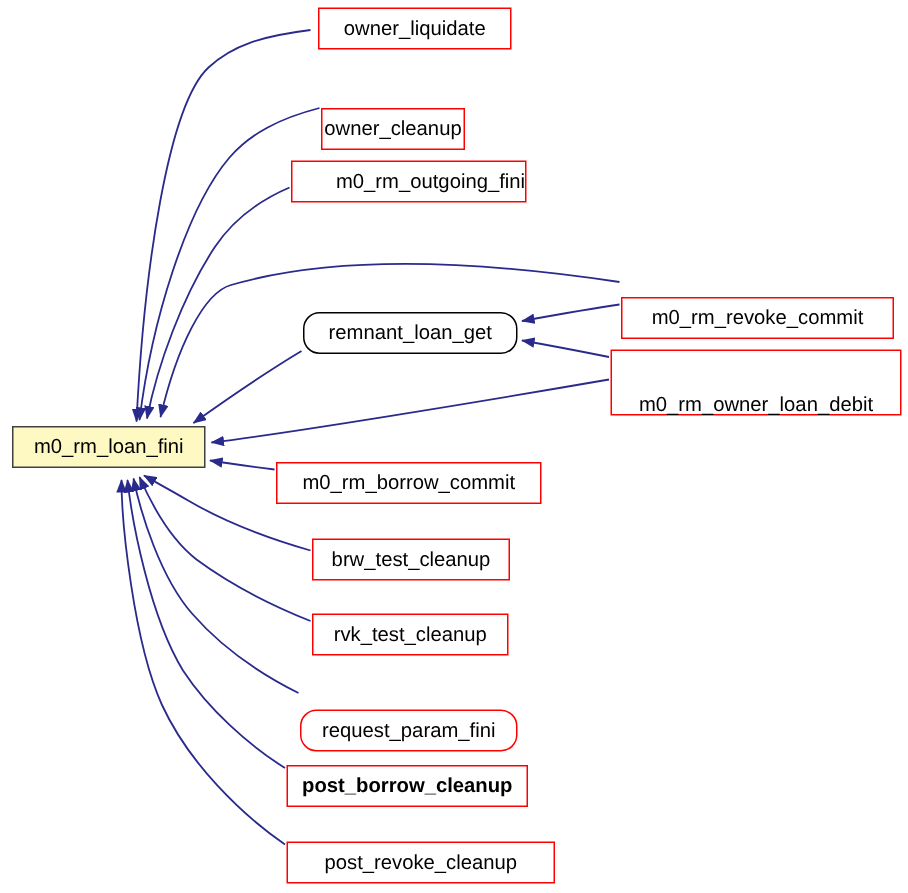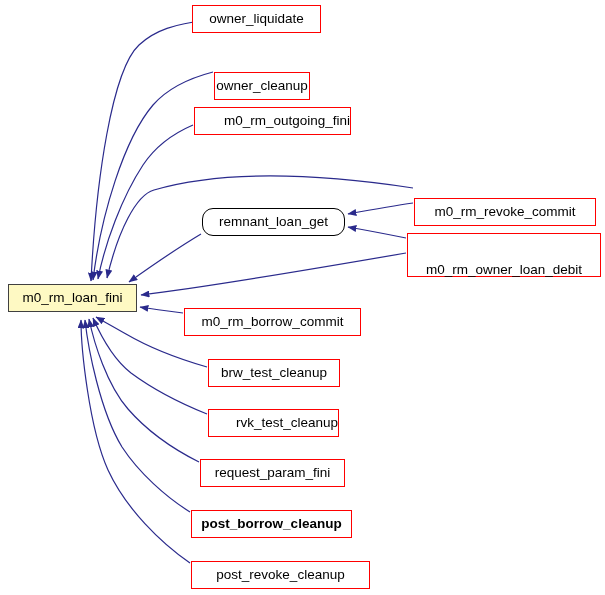--- a/index.html
+++ b/index.html
@@ -73,21 +73,21 @@
         <path d="M 207,414 C 182,404 154,390 131,373 C 113,359 100,334 93,318" fill="none" stroke="#2a2a8c" stroke-width="1.2" marker-end="url(#arrowhead)"></path>
         <path d="M 199,462 C 175,450 148,432 128,409 C 107,385 94,343 89,319" fill="none" stroke="#2a2a8c" stroke-width="1.2" marker-end="url(#arrowhead)"></path>
         <path d="M 190,512 C 166,497 139,473 122,447 C 100,411 88,348 85,320" fill="none" stroke="#2a2a8c" stroke-width="1.2" marker-end="url(#arrowhead)"></path>
         <path d="M 190,563 C 161,543 126,509 108,470 C 89,428 81,348 81,320" fill="none" stroke="#2a2a8c" stroke-width="1.2" marker-end="url(#arrowhead)"></path>
       </g>
   </svg>
   <div id="nodes">
       <div class="node focus" style="left: 8px; top: 284px; width: 129px; height: 28px;">
         <span class="node-label">m0_rm_loan_fini</span>
       </div>
-      <div class="node" style="left: 192px; top: 5px; width: 129px; height: 28px;">
+      <div class="node" style="left: 212px; top: 5px; width: 129px; height: 28px;">
         <span class="node-label">owner_liquidate</span>
       </div>
       <div class="node" style="left: 214px; top: 72px; width: 96px; height: 28px;">
         <span class="node-label">owner_cleanup</span>
       </div>
       <div class="node" style="left: 194px; top: 107px; width: 157px; height: 28px; padding-left: 29px;">
         <span class="node-label">m0_rm_outgoing_fini</span>
       </div>
       <div class="node" style="left: 414px; top: 198px; width: 182px; height: 28px;">
         <span class="node-label">m0_rm_revoke_commit</span>
@@ -97,24 +97,24 @@
       </div>
       <div class="node" style="left: 407px; top: 233px; width: 194px; height: 44px; align-items: flex-end;">
         <span class="node-label">m0_rm_owner_loan_debit</span>
       </div>
       <div class="node" style="left: 184px; top: 308px; width: 177px; height: 28px;">
         <span class="node-label">m0_rm_borrow_commit</span>
       </div>
       <div class="node" style="left: 208px; top: 359px; width: 132px; height: 28px;">
         <span class="node-label">brw_test_cleanup</span>
       </div>
-      <div class="node" style="left: 208px; top: 409px; width: 131px; height: 28px; justify-content: flex-end;">
+      <div class="node" style="left: 208px; top: 409px; width: 131px; height: 28px;">
         <span class="node-label">rvk_test_cleanup</span>
       </div>
-      <div class="node" style="left: 200px; top: 459px; width: 145px; height: 28px;">
+      <div class="node" style="left: 200px; top: 473px; width: 145px; height: 28px; border-radius: 11px;">
         <span class="node-label">request_param_fini</span>
       </div>
       <div class="node" style="left: 191px; top: 510px; width: 161px; height: 28px; font-weight: bold;">
         <span class="node-label">post_borrow_cleanup</span>
       </div>
       <div class="node" style="left: 191px; top: 561px; width: 179px; height: 28px;">
         <span class="node-label">post_revoke_cleanup</span>
       </div>
     </div>
 </div>

